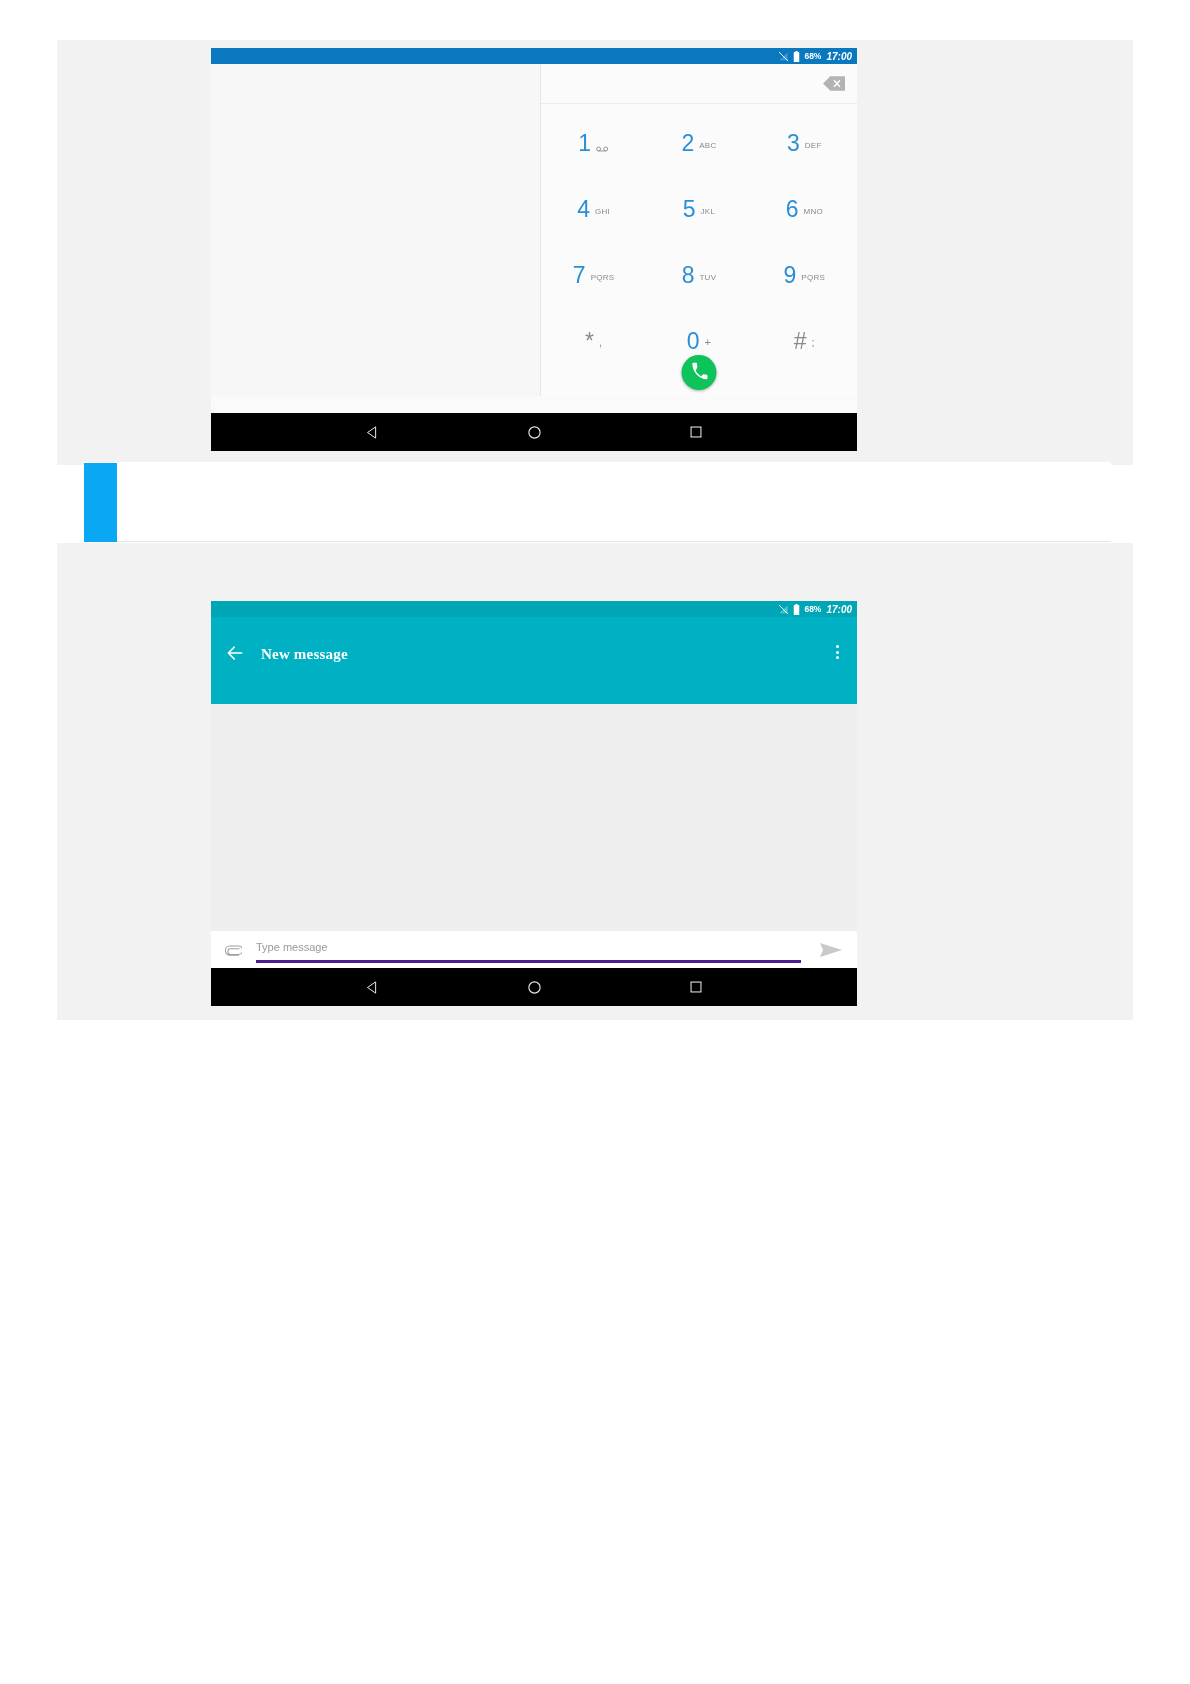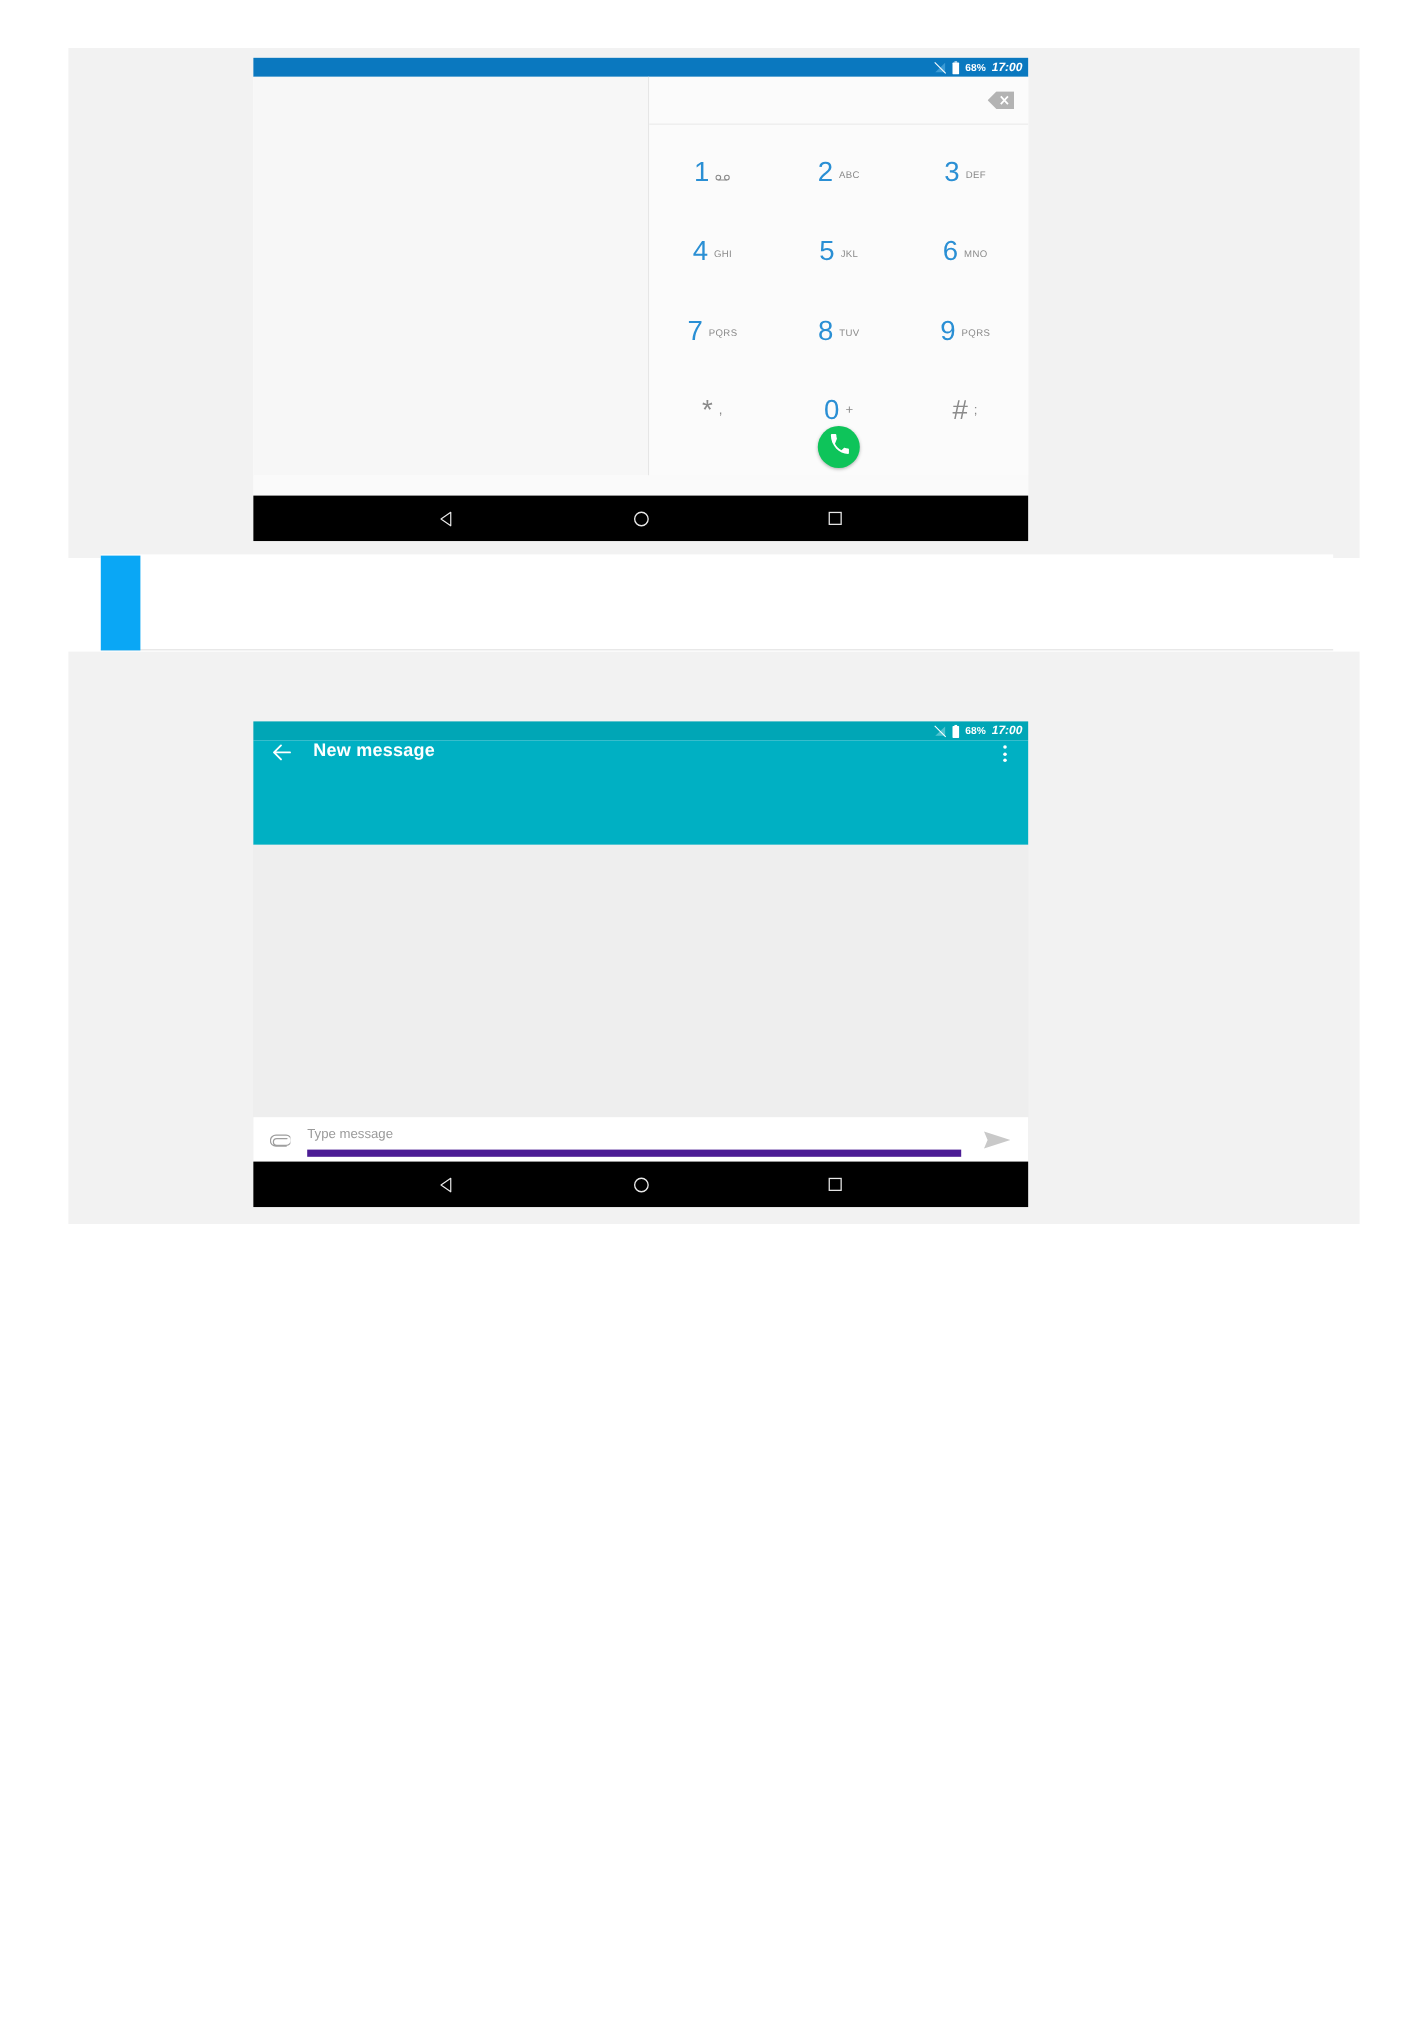--- a/index.html
+++ b/index.html
@@ -206,22 +206,23 @@
   .msg-appbar {
     position: absolute;
     left: 0; top: 16px;
     width: 100%;
     height: 87px;
     background: #00b0c3;
   }
   .msg-titlerow {
     height: 46px;
     display: flex;
-    align-items: flex-start;
+    align-items: flex-end;
     padding: 0 14px;
+    font-family: Liberation Serif, serif;
   }
   .back-arrow { width: 20px; height: 20px; cursor: pointer; }
   .msg-title {
     color: #ffffff;
     font-size: 15px;
     font-weight: bold;
     margin-left: 16px;
     letter-spacing: .2px;
   }
   .overflow-dots {
@@ -270,21 +271,21 @@
     background: #ffffff;
     display: flex;
     align-items: center;
     padding: 0 14px;
   }
   .attach-icon { width: 17px; height: 17px; cursor: pointer; flex: 0 0 auto; }
   .compose-input {
     flex: 1;
     margin-left: 14px;
     margin-right: 18px;
-    border-bottom: 6px solid #4c1d95;
+    border-bottom: 3px solid #4c1d95;
     padding-bottom: 5px;
   }
   .compose-placeholder { color: #9a9a9a; font-size: 11px; }
   .send-icon { width: 24px; height: 20px; cursor: pointer; flex: 0 0 auto; }
 </style>
 </head>
 <body>
 
 <div class="figure-band" id="dialer-band"></div>
 

